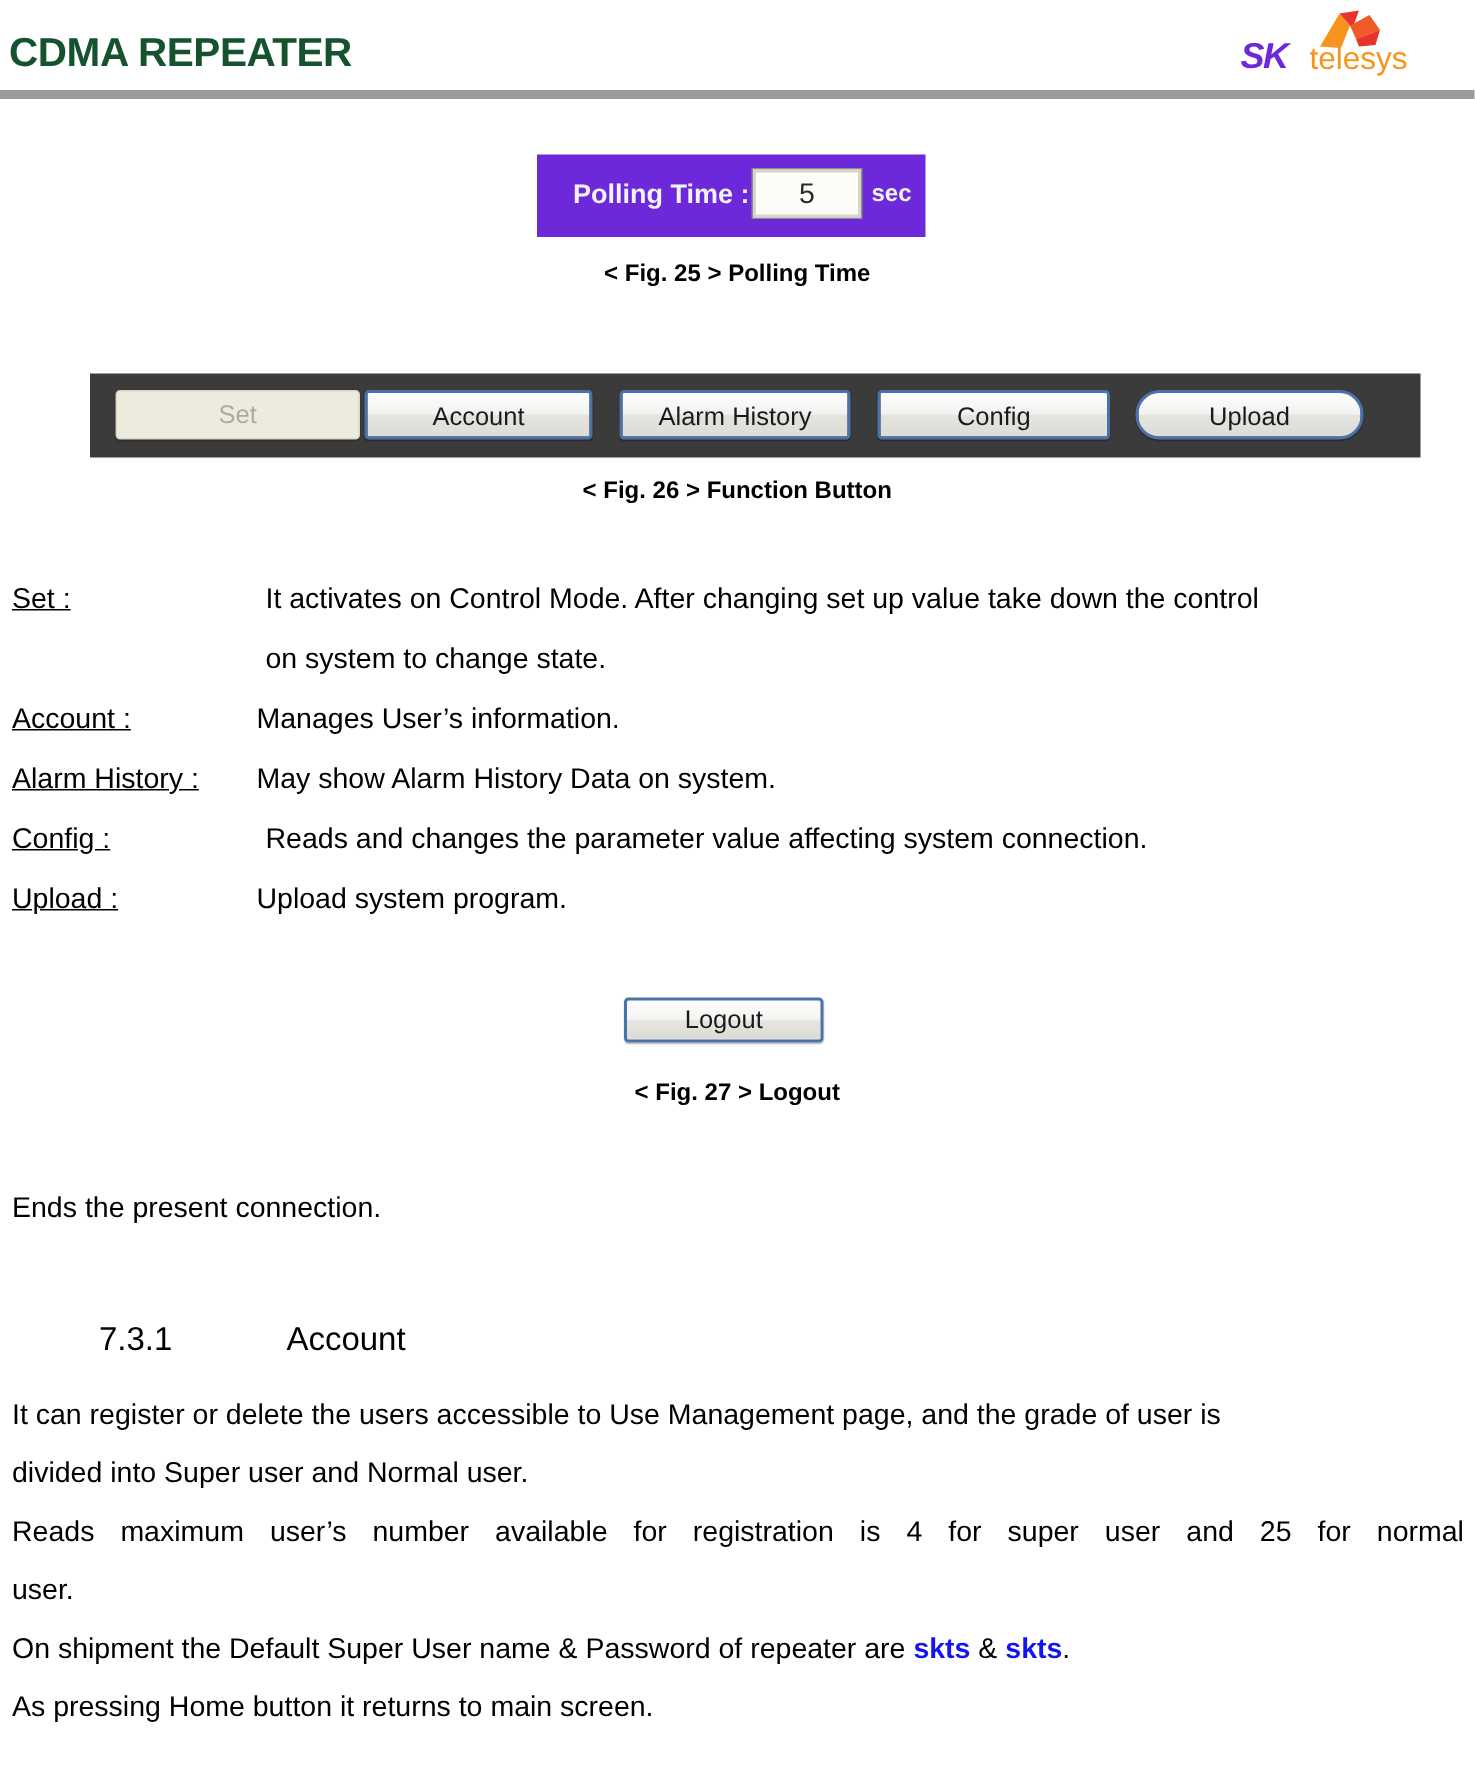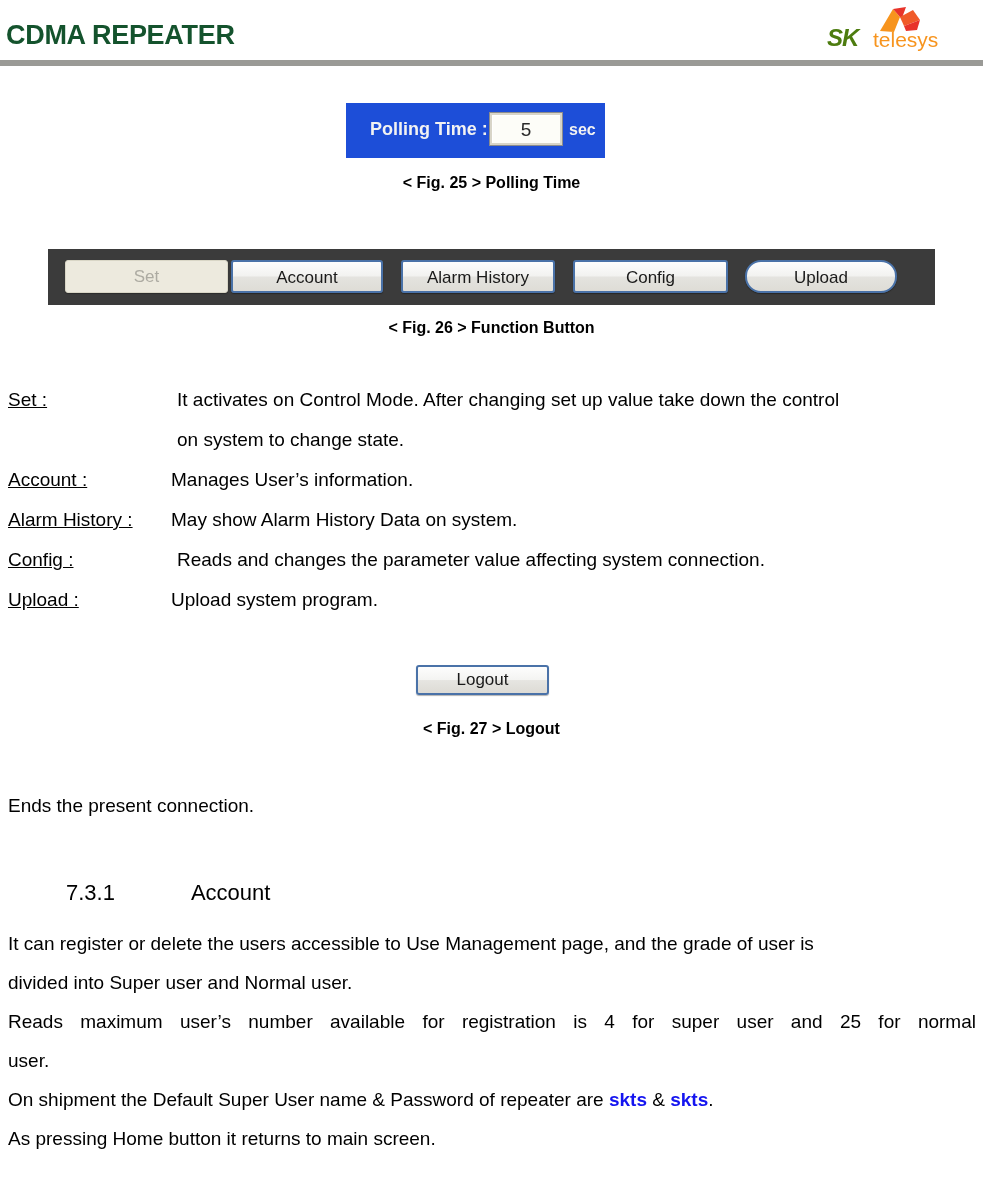--- a/index.html
+++ b/index.html
@@ -57,40 +57,40 @@
     width: 52px;
     height: 28px;
   }
   #brand-logo .logo-sk {
     position: absolute;
     left: 6px;
     top: 18px;
     font-size: 24px;
     font-weight: bold;
     font-style: italic;
-    color: #4d7c0f;
+    color: #6d28d9;
     letter-spacing: -1px;
   }
   #brand-logo .logo-telesys {
     position: absolute;
     left: 52px;
     top: 22px;
     font-size: 21px;
     color: #f7941e;
     letter-spacing: 0px;
   }
 
   
   #polling-panel {
     position: absolute;
-    left: 346px;
+    left: 358px;
     top: 103px;
     width: 259px;
     height: 55px;
-    background: #1d4ed8;
+    background: #6d28d9;
   }
   #polling-label {
     position: absolute;
     left: 24px;
     top: 16px;
     font-size: 18px;
     font-weight: bold;
     color: #f2f2f2;
     white-space: nowrap;
   }
@@ -132,21 +132,21 @@
     font-weight: bold;
     color: #000000;
   }
   #caption-25 { top: 174px; }
   #caption-26 { top: 319px; }
   #caption-27 { top: 720px; }
 
   
   #function-bar {
     position: absolute;
-    left: 48px;
+    left: 60px;
     top: 249px;
     width: 887px;
     height: 56px;
     background: #3b3b3b;
   }
   .fn-button {
     position: absolute;
     top: 11px;
     height: 33px;
     box-sizing: border-box;

